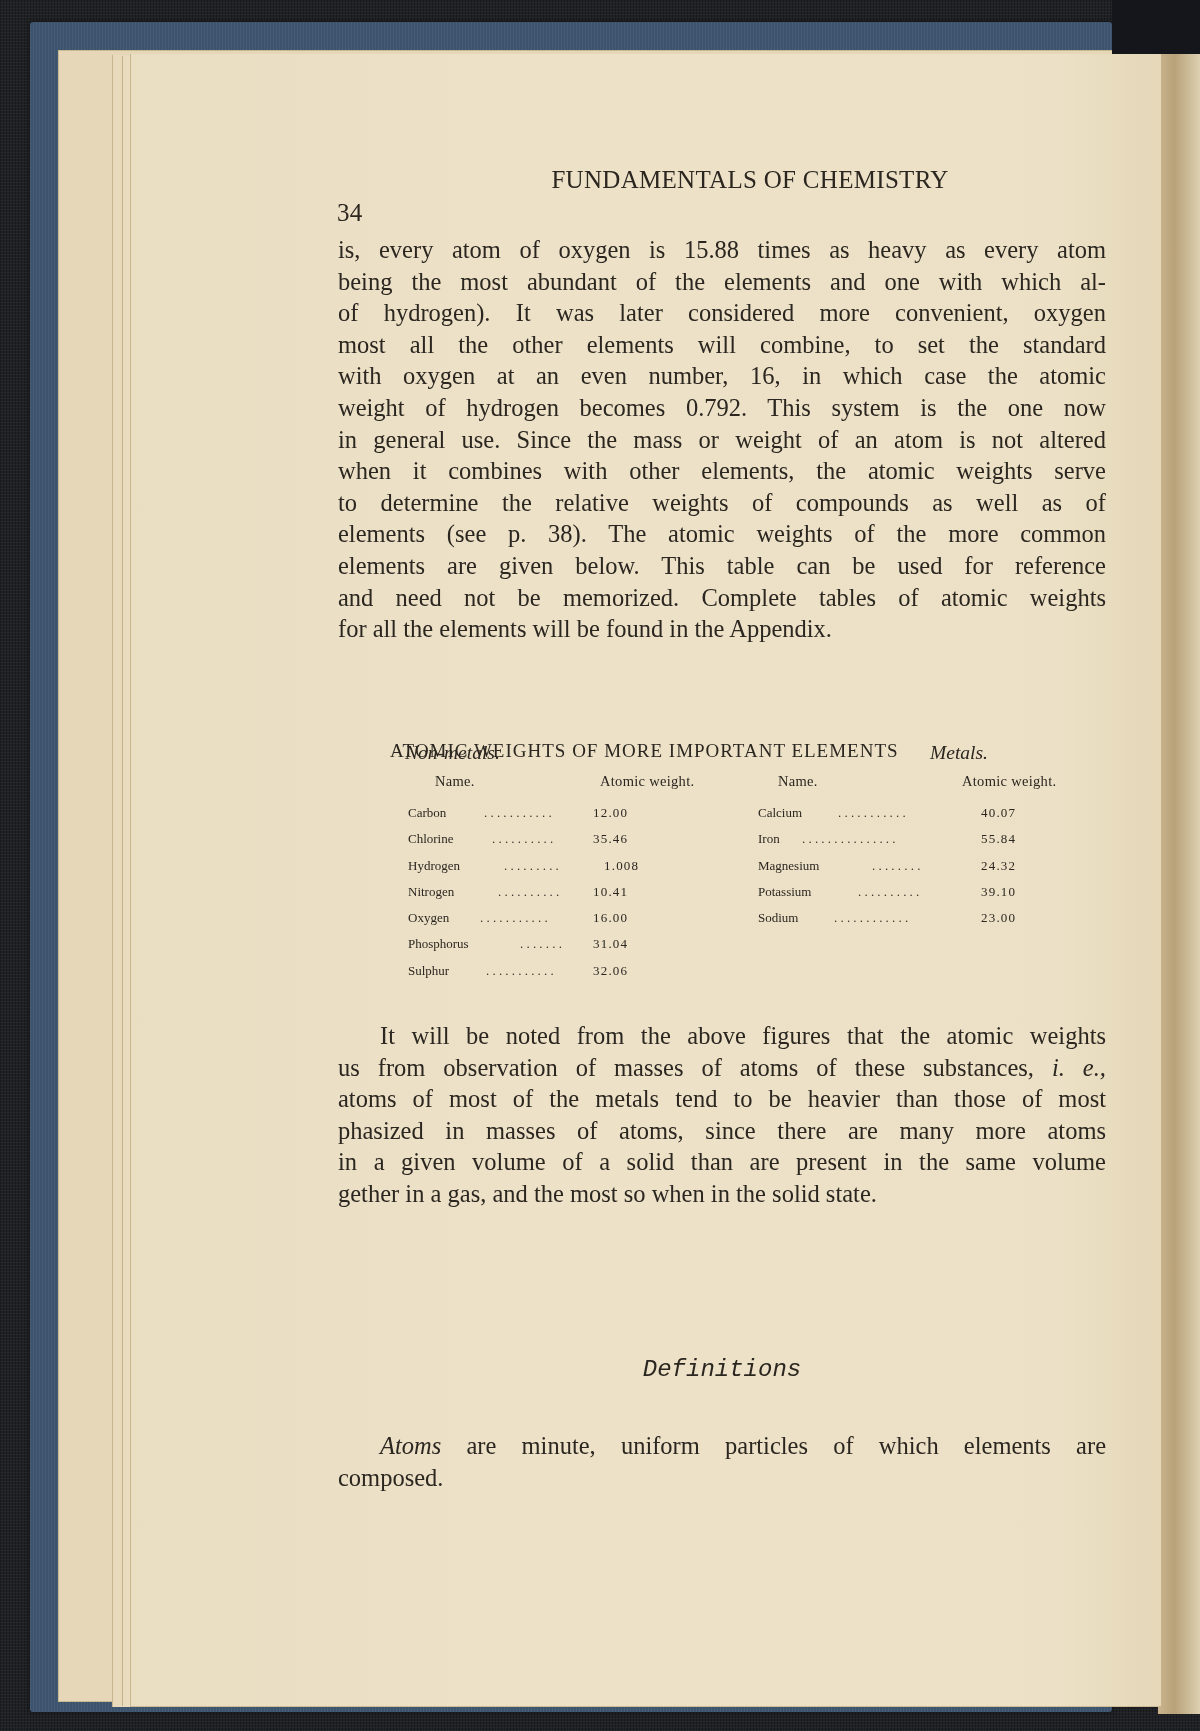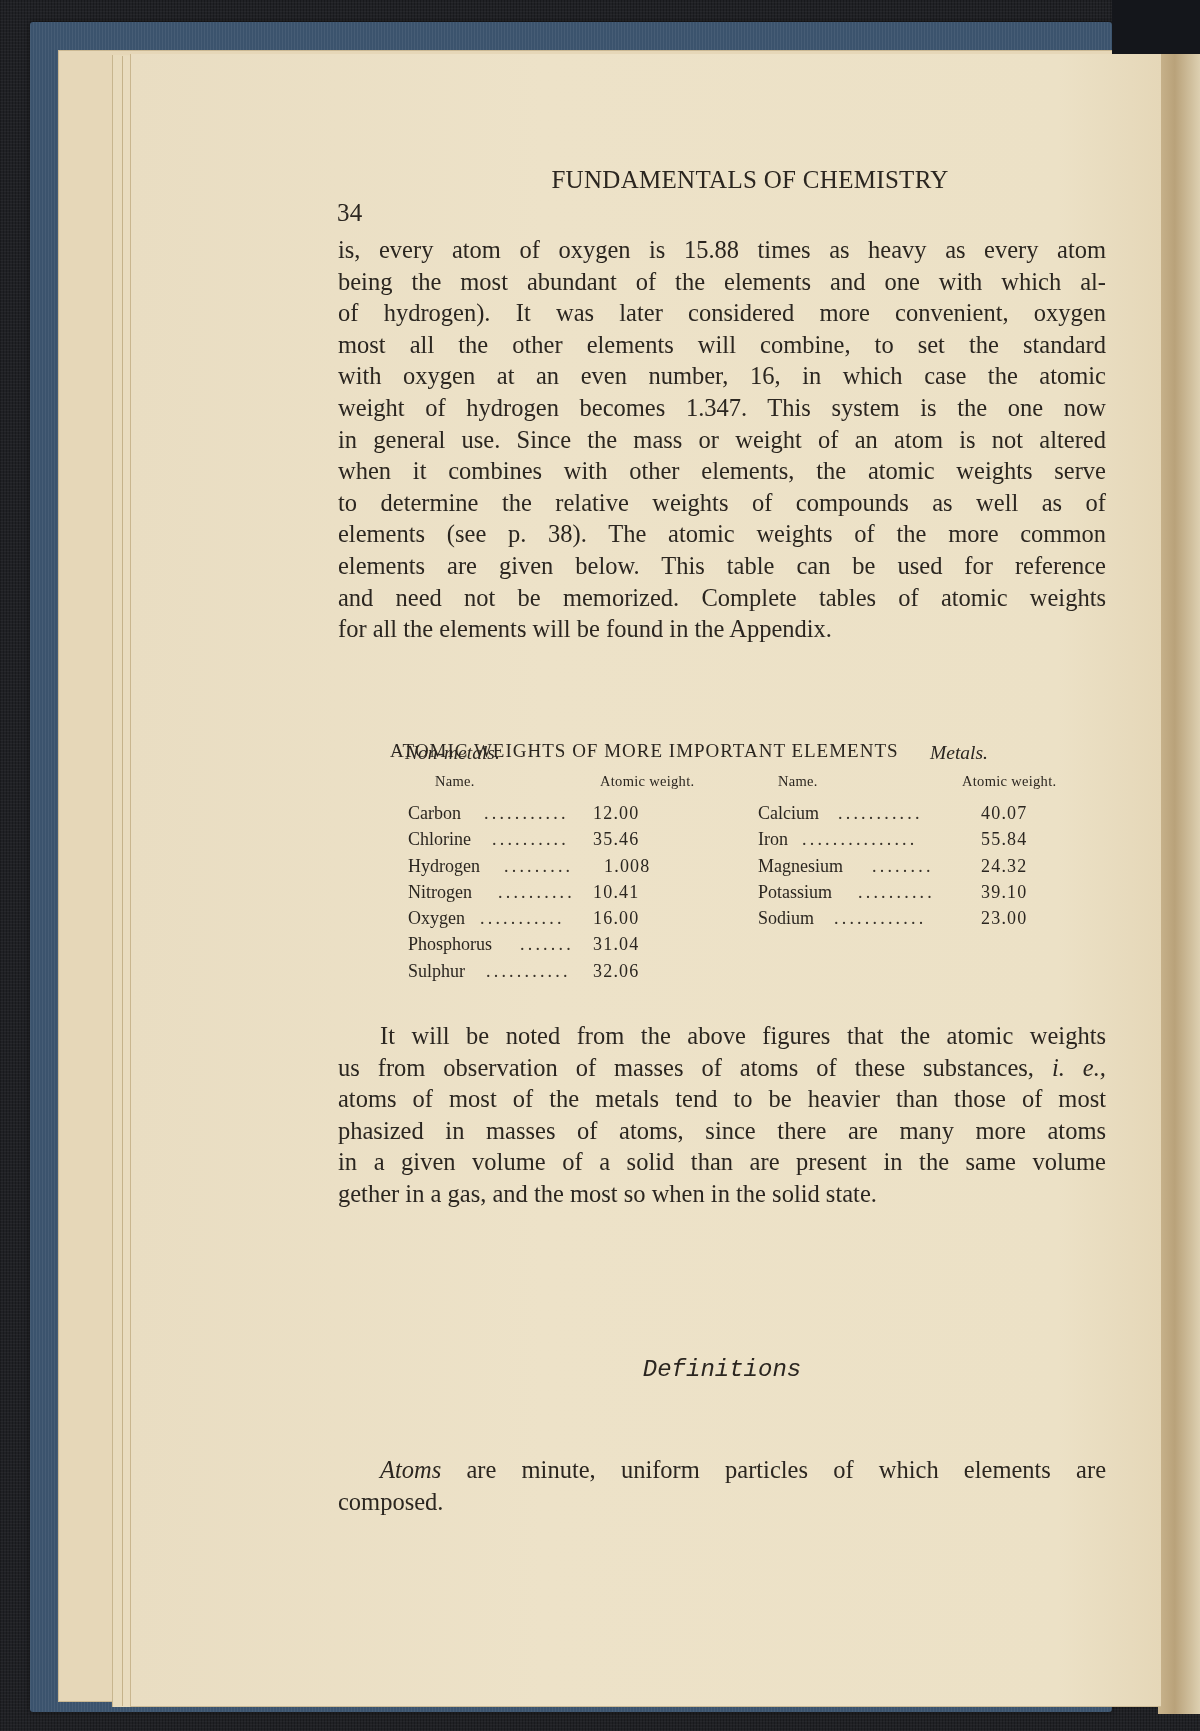--- a/index.html
+++ b/index.html
@@ -60,42 +60,42 @@
 
   .para {
     position:absolute; left:338px; width:768px;
     font-size:24.5px; line-height:31.6px;
     text-align:justify; text-align-last:left;
   }
   .para .line { display:block; white-space:nowrap; text-align:justify; text-align-last:justify; }
   .para .line.last { text-align-last:left; }
   .p1 { top:234px; }
   .p2 { top:1020px; }
-  .p3 { top:1430px;margin-top:24px; }
+  .p3 { top:1430px; }
   .indent { padding-left:42px; }
   em { font-style:italic; }
 
   .table-title {
     position:absolute; top:708px; left:390px; width:670px;
     font-size:19px; letter-spacing:1px; text-align:left;
     white-space:nowrap;
     margin-top:32px;
   }
   .subhead {
     position:absolute; font-style:italic; font-size:19.5px;
   }
   .sub-nonmetals { top:742px; left:405px; }
   .sub-metals { top:742px; left:930px; }
   .colhead { position:absolute; font-size:14.5px; letter-spacing:0.3px; top:773px; }
   .ch-n-name { left:435px; }
   .ch-n-wt { left:600px; }
   .ch-m-name { left:778px; }
   .ch-m-wt { left:962px; }
 
-  .rows { position:absolute; top:800px; font-size:18px;text-align:right; }
+  .rows { position:absolute; top:800px; font-size:13px;text-align:right; }
   .rows.nonmetals { left:408px; width:280px; }
   .rows.metals { left:758px; width:300px; }
   .row { position:relative; height:26.3px; line-height:26.3px; white-space:nowrap; }
   .row .name { position:absolute; left:0; }
   .row .dots { position:absolute; letter-spacing:3.2px; color:#3a342b; }
   .row .val { position:absolute; letter-spacing:1.2px; }
   .rows.nonmetals .val { left:185px; }
   .rows.metals .val { left:223px; }
 
   .section-heading {
@@ -120,21 +120,21 @@
   <span class="page-number">34</span>
   <span class="running-title">FUNDAMENTALS OF CHEMISTRY</span>
 </div>
 
 <div class="para p1">
   <span class="line">is, every atom of oxygen is 15.88 times as heavy as every atom</span>
   <span class="line">being the most abundant of the elements and one with which al-</span>
   <span class="line">of hydrogen). It was later considered more convenient, oxygen</span>
   <span class="line">most all the other elements will combine, to set the standard</span>
   <span class="line">with oxygen at an even number, 16, in which case the atomic</span>
-  <span class="line">weight of hydrogen becomes 1.347. This system is the one now</span>
+  <span class="line">weight of hydrogen becomes 0.792. This system is the one now</span>
   <span class="line">in general use. Since the mass or weight of an atom is not altered</span>
   <span class="line">when it combines with other elements, the atomic weights serve</span>
   <span class="line">to determine the relative weights of compounds as well as of</span>
   <span class="line">elements (see p. 38). The atomic weights of the more common</span>
   <span class="line">elements are given below. This table can be used for reference</span>
   <span class="line">and need not be memorized. Complete tables of atomic weights</span>
   <span class="line last">for all the elements will be found in the Appendix.</span>
 </div>
 
 <div class="table-title">ATOMIC WEIGHTS OF MORE IMPORTANT ELEMENTS</div>

